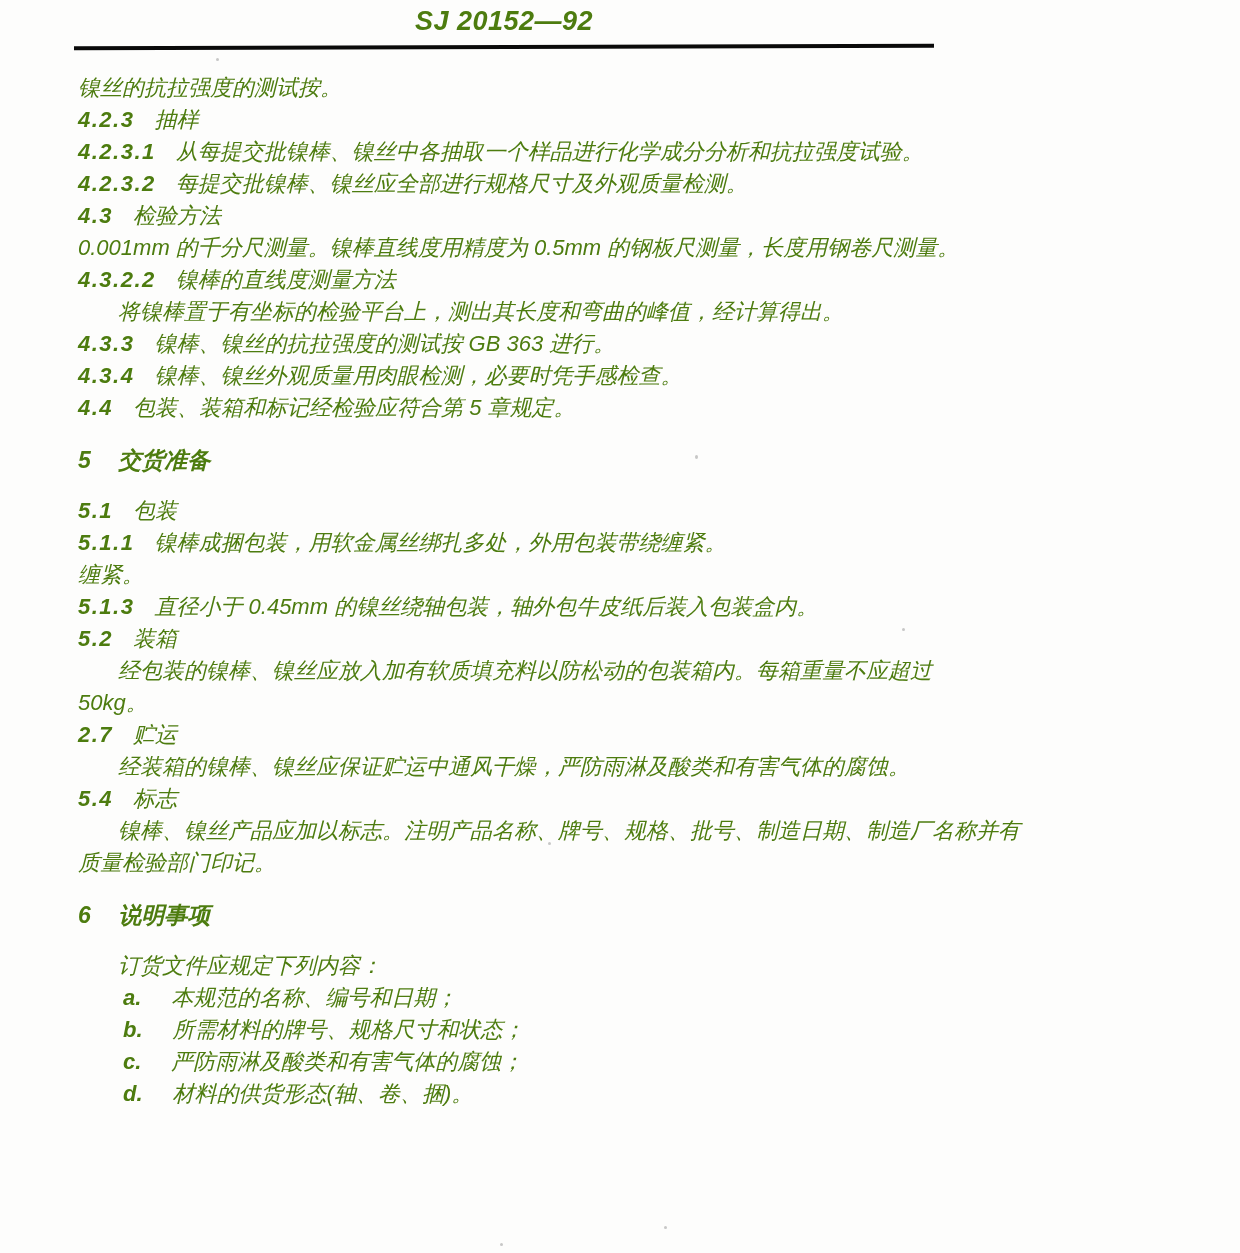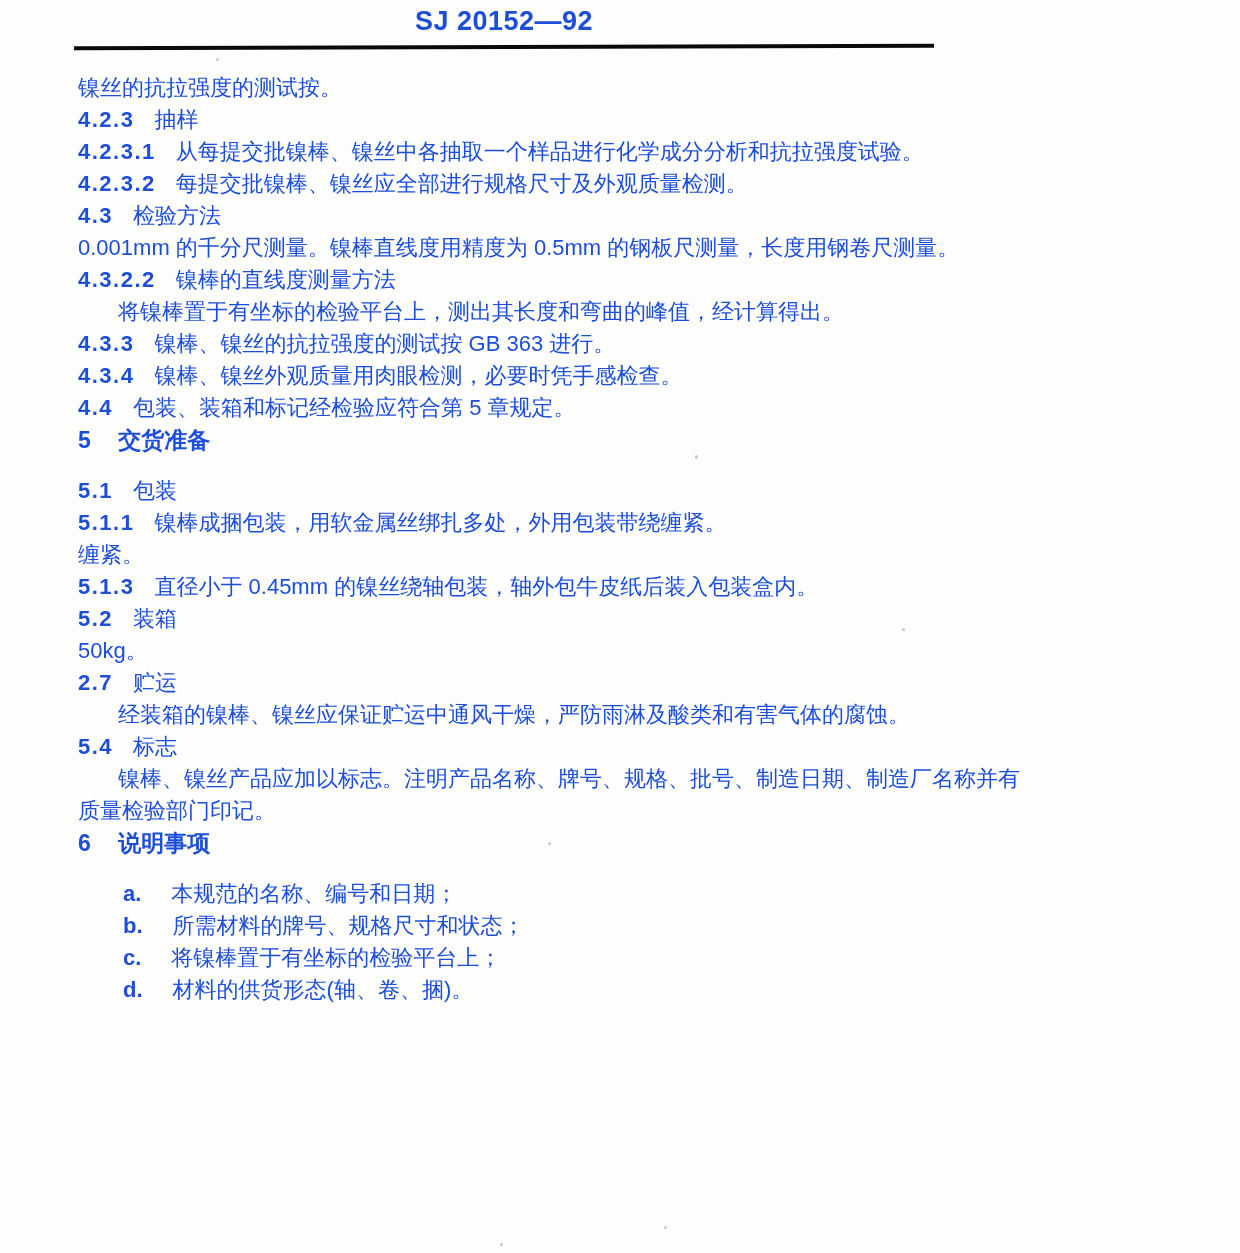--- a/index.html
+++ b/index.html
@@ -7,21 +7,22 @@
     padding: 0;
     background: #ffffff;
   }
   .page {
     position: relative;
     width: 1240px;
     height: 1253px;
     background: #fdfdfc;
     overflow: hidden;
     font-family: "Liberation Sans", sans-serif;
-    color: #1d4ed8;
+    color: #4d7c0f;
+    font-style: italic;
   }
   .doc-number {
     position: absolute;
     top: 6px;
     left: 74px;
     width: 860px;
     text-align: center;
     font-weight: bold;
     font-size: 27px;
     letter-spacing: 0.5px;
@@ -61,20 +62,21 @@
   .line.item {
     padding-left: 45px;
   }
   .line.item .num {
     margin-right: 30px;
     letter-spacing: 0;
   }
   .line.heading {
     font-weight: bold;
     font-size: 23px;
+    margin-top: 20px;
     margin-bottom: 19px;
   }
   .line.heading .num {
     margin-right: 26px;
   }
   .speck {
     position: absolute;
     background: #9a9a9a;
     border-radius: 50%;
     opacity: 0.55;
@@ -98,30 +100,32 @@
       <div class="line indent"><span class="txt">将镍棒置于有坐标的检验平台上，测出其长度和弯曲的峰值，经计算得出。</span></div>
       <div class="line clause"><span class="num">4.3.3</span><span class="txt">镍棒、镍丝的抗拉强度的测试按 GB 363 进行。</span></div>
       <div class="line clause"><span class="num">4.3.4</span><span class="txt">镍棒、镍丝外观质量用肉眼检测，必要时凭手感检查。</span></div>
       <div class="line clause"><span class="num">4.4</span><span class="txt">包装、装箱和标记经检验应符合第 5 章规定。</span></div>
       <div class="line heading"><span class="num">5</span><span class="txt">交货准备</span></div>
       <div class="line clause"><span class="num">5.1</span><span class="txt">包装</span></div>
       <div class="line clause"><span class="num">5.1.1</span><span class="txt">镍棒成捆包装，用软金属丝绑扎多处，外用包装带绕缠紧。</span></div>
       <div class="line cont"><span class="txt">缠紧。</span></div>
       <div class="line clause"><span class="num">5.1.3</span><span class="txt">直径小于 0.45mm 的镍丝绕轴包装，轴外包牛皮纸后装入包装盒内。</span></div>
       <div class="line clause"><span class="num">5.2</span><span class="txt">装箱</span></div>
+      <div class="line indent"><span class="txt">经包装的镍棒、镍丝应放入加有软质填充料以防松动的包装箱内。每箱重量不应超过</span></div>
       <div class="line cont"><span class="txt">50kg。</span></div>
       <div class="line clause"><span class="num">2.7</span><span class="txt">贮运</span></div>
       <div class="line indent"><span class="txt">经装箱的镍棒、镍丝应保证贮运中通风干燥，严防雨淋及酸类和有害气体的腐蚀。</span></div>
       <div class="line clause"><span class="num">5.4</span><span class="txt">标志</span></div>
       <div class="line indent"><span class="txt">镍棒、镍丝产品应加以标志。注明产品名称、牌号、规格、批号、制造日期、制造厂名称并有</span></div>
       <div class="line cont"><span class="txt">质量检验部门印记。</span></div>
       <div class="line heading"><span class="num">6</span><span class="txt">说明事项</span></div>
+      <div class="line indent"><span class="txt">订货文件应规定下列内容：</span></div>
       <div class="line item"><span class="num">a.</span><span class="txt">本规范的名称、编号和日期；</span></div>
       <div class="line item"><span class="num">b.</span><span class="txt">所需材料的牌号、规格尺寸和状态；</span></div>
-      <div class="line item"><span class="num">c.</span><span class="txt">将镍棒置于有坐标的检验平台上；</span></div>
+      <div class="line item"><span class="num">c.</span><span class="txt">严防雨淋及酸类和有害气体的腐蚀；</span></div>
       <div class="line item"><span class="num">d.</span><span class="txt">材料的供货形态(轴、卷、捆)。</span></div>
     </div>
 
   <div class="speck" style="left:216px; top:58px;  width:3px; height:3px;"></div>
   <div class="speck" style="left:695px; top:455px; width:3px; height:4px;"></div>
   <div class="speck" style="left:548px; top:842px; width:3px; height:3px;"></div>
   <div class="speck" style="left:902px; top:628px; width:3px; height:3px;"></div>
   <div class="speck" style="left:664px; top:1226px;width:3px; height:3px;"></div>
   <div class="speck" style="left:500px; top:1243px;width:3px; height:3px;"></div>
 </div>

